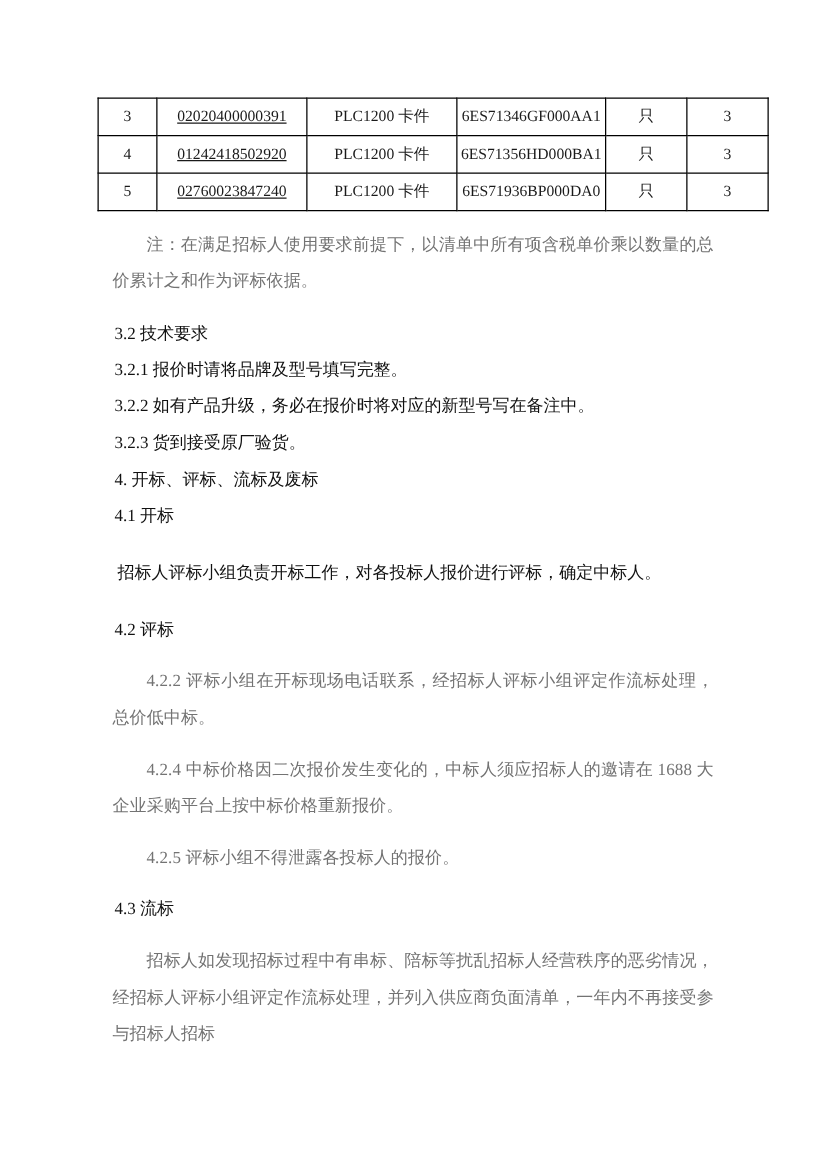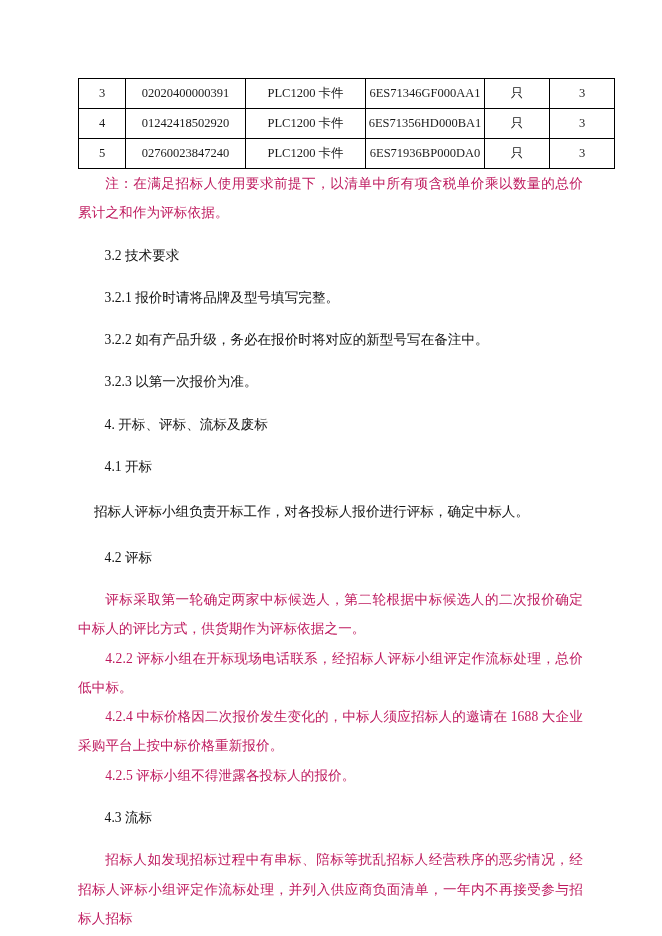--- a/index.html
+++ b/index.html
@@ -35,40 +35,40 @@
     height: 29px;
     text-align: center;
     vertical-align: middle;
     font-size: 12.5px;
     font-family: "Liberation Serif", "DejaVu Serif", serif;
     color: #1a1a1a;
     padding: 0 2px;
     line-height: 1.1;
   }
   .col-no    { width: 42px; }
-  .col-code  { width: 115px; }
+  .col-code  { width: 115px; text-decoration: underline; }
   .col-name  { width: 115px; }
   .col-model { width: 114px; }
   .col-unit  { width: 60px; }
   .col-qty   { width: 60px; }
 
   
   .body-text {
-    margin: 0;
+    margin: 12px;
     padding: 0;
     font-size: 13.6px;
     line-height: 29.3px;
-    color: #be185d;
+    color: #737373;
     text-align: justify;
     text-justify: inter-ideograph;
     letter-spacing: 0.1px;
   }
   .indent2 { text-indent: 2em; }
   .heading-line {
-    margin: 13px;
+    margin: 0;
     font-size: 13.6px;
     line-height: 29.3px;
     text-indent: 1em;
     color: #111111;
   }
   .heading-line.lvl1 { text-indent: 1em; }
   .heading-line.lvl2 { text-indent: 1em; font-family: Liberation Serif, serif; }
   .flush {
     margin: 16px;
     font-size: 13.6px;
@@ -109,29 +109,28 @@
         <td class="col-qty">3</td>
       </tr>
     </tbody>
   </table>
 
   <p class="body-text indent2">注：在满足招标人使用要求前提下，以清单中所有项含税单价乘以数量的总价累计之和作为评标依据。</p>
 
   <p class="heading-line lvl1">3.2 技术要求</p>
   <p class="heading-line lvl2">3.2.1 报价时请将品牌及型号填写完整。</p>
   <p class="heading-line lvl2">3.2.2 如有产品升级，务必在报价时将对应的新型号写在备注中。</p>
-  <p class="heading-line lvl2">3.2.3 以第一次报价为准。</p>
+  <p class="heading-line lvl2">3.2.3 货到接受原厂验货。</p>
 
   <p class="heading-line lvl1">4. 开标、评标、流标及废标</p>
 
   <p class="heading-line lvl1">4.1 开标</p>
   <p class="flush">招标人评标小组负责开标工作，对各投标人报价进行评标，确定中标人。</p>
 
   <p class="heading-line lvl1">4.2 评标</p>
-  <p class="body-text indent2">评标采取第一轮确定两家中标候选人，第二轮根据中标候选人的二次报价确定中标人的评比方式，供货期作为评标依据之一。</p>
   <p class="body-text indent2">4.2.2 评标小组在开标现场电话联系，经招标人评标小组评定作流标处理，总价低中标。</p>
   <p class="body-text indent2">4.2.4 中标价格因二次报价发生变化的，中标人须应招标人的邀请在 1688 大企业采购平台上按中标价格重新报价。</p>
   <p class="body-text indent2">4.2.5 评标小组不得泄露各投标人的报价。</p>
 
   <p class="heading-line lvl1">4.3 流标</p>
   <p class="body-text indent2">招标人如发现招标过程中有串标、陪标等扰乱招标人经营秩序的恶劣情况，经招标人评标小组评定作流标处理，并列入供应商负面清单，一年内不再接受参与招标人招标</p>
 
 </div>
 
 </body></html>

